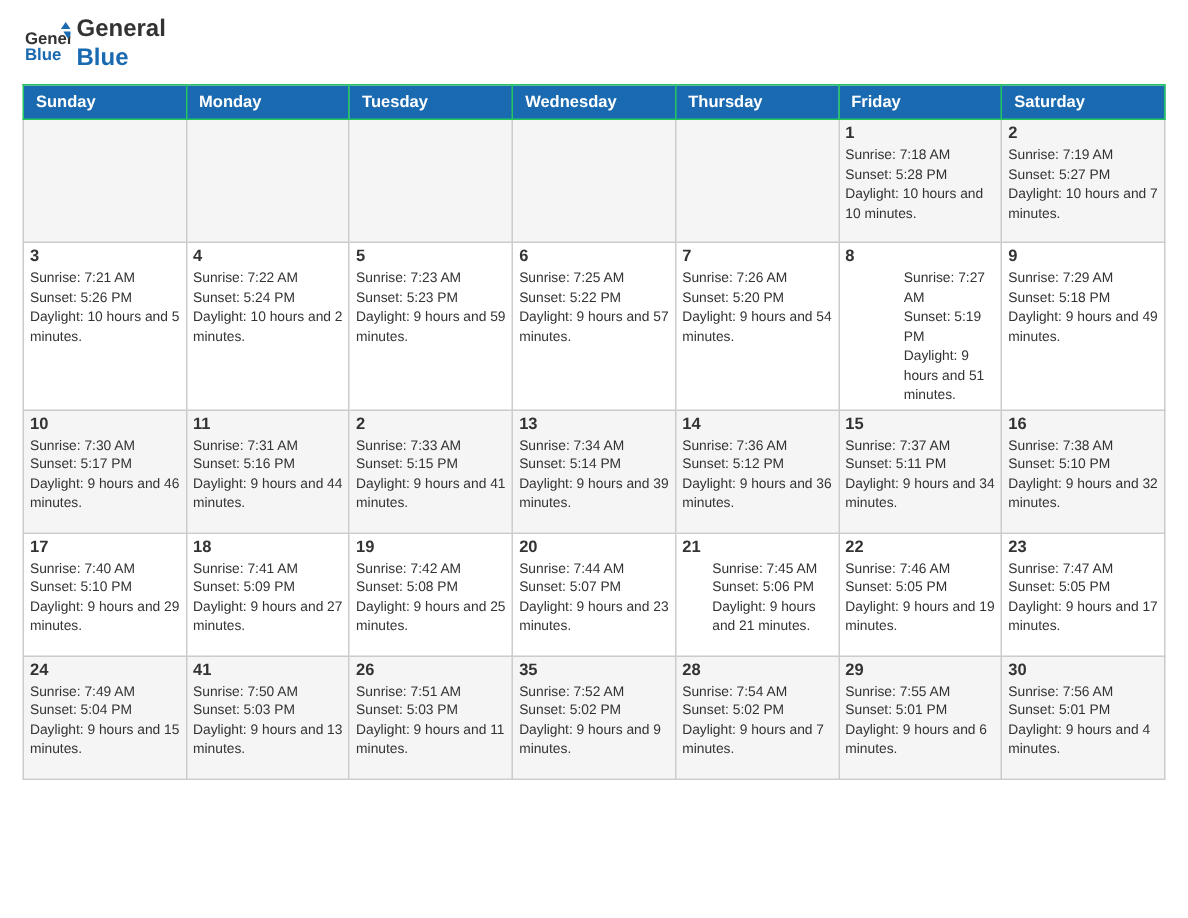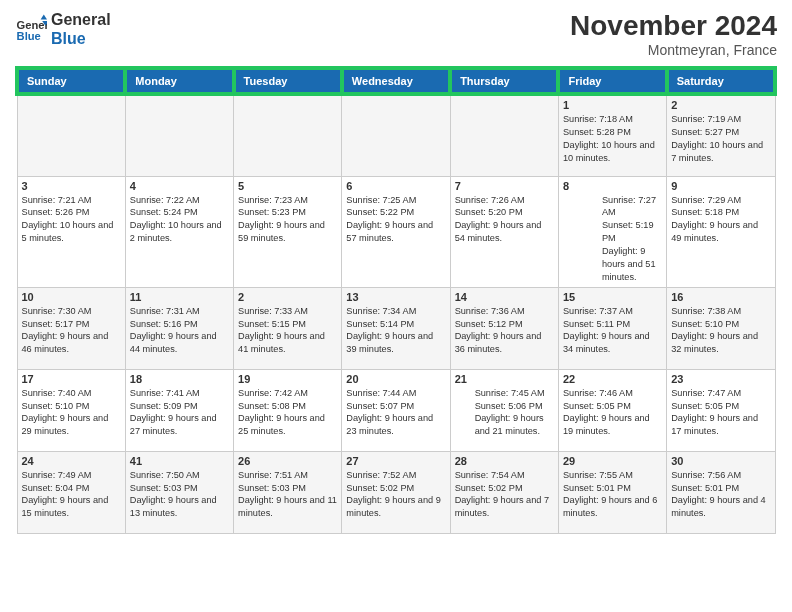--- a/index.html
+++ b/index.html
@@ -46,21 +46,21 @@
       border-collapse: collapse;
       table-layout: fixed;
     }
     thead th {
       background-color: #1a6ab1;
       color: #fff;
       font-size: 11px;
       font-weight: bold;
       padding: 5px 8px;
       text-align: left;
-      border: 4px solid #22c55e;
+      border: 1px solid #22c55e;
     }
     tbody td {
       border: 1px solid #ccc;
       vertical-align: top;
       padding: 3px 4px;
       font-size: 9.5px;
       color: #333;
       height: 82px;
     }
     tbody tr:nth-child(odd) td {
@@ -93,24 +93,20 @@
         <text x="2" y="20" font-size="14" font-weight="bold" fill="#333">General</text>
         <text x="2" y="34" font-size="14" font-weight="bold" fill="#1a6ab1">Blue</text>
         <polygon points="32,8 40,8 36,2" fill="#1a6ab1"></polygon>
         <polygon points="34,10 42,10 38,16" fill="#1a6ab1"></polygon>
       </svg>
       <div style="display:flex;flex-direction:column;line-height:1.2;">
         <span style="font-size:16px;font-weight:bold;color:#333;">General</span>
         <span style="font-size:16px;font-weight:bold;color:#1a6ab1;">Blue</span>
       </div>
     </div>
-    <div class="title-block">
-      <div class="month-title">November 2024</div>
-      <div class="location">Montmeyran, France</div>
-    </div>
   </div>
 
   <table>
     <thead>
       <tr>
         <th>Sunday</th>
         <th>Monday</th>
         <th>Tuesday</th>
         <th>Wednesday</th>
         <th>Thursday</th>
@@ -283,21 +279,21 @@
 Sunset: 5:03 PM
 Daylight: 9 hours and 13 minutes.</div>
           </td>
           <td>
             <span class="day-num">26</span>
             <div class="day-info" style="white-space: pre-line;">Sunrise: 7:51 AM
 Sunset: 5:03 PM
 Daylight: 9 hours and 11 minutes.</div>
           </td>
           <td>
-            <span class="day-num">27</span>
+            <span class="day-num">35</span>
             <div class="day-info" style="white-space: pre-line;">Sunrise: 7:52 AM
 Sunset: 5:02 PM
 Daylight: 9 hours and 9 minutes.</div>
           </td>
           <td>
             <span class="day-num">28</span>
             <div class="day-info" style="white-space: pre-line;">Sunrise: 7:54 AM
 Sunset: 5:02 PM
 Daylight: 9 hours and 7 minutes.</div>
           </td>

